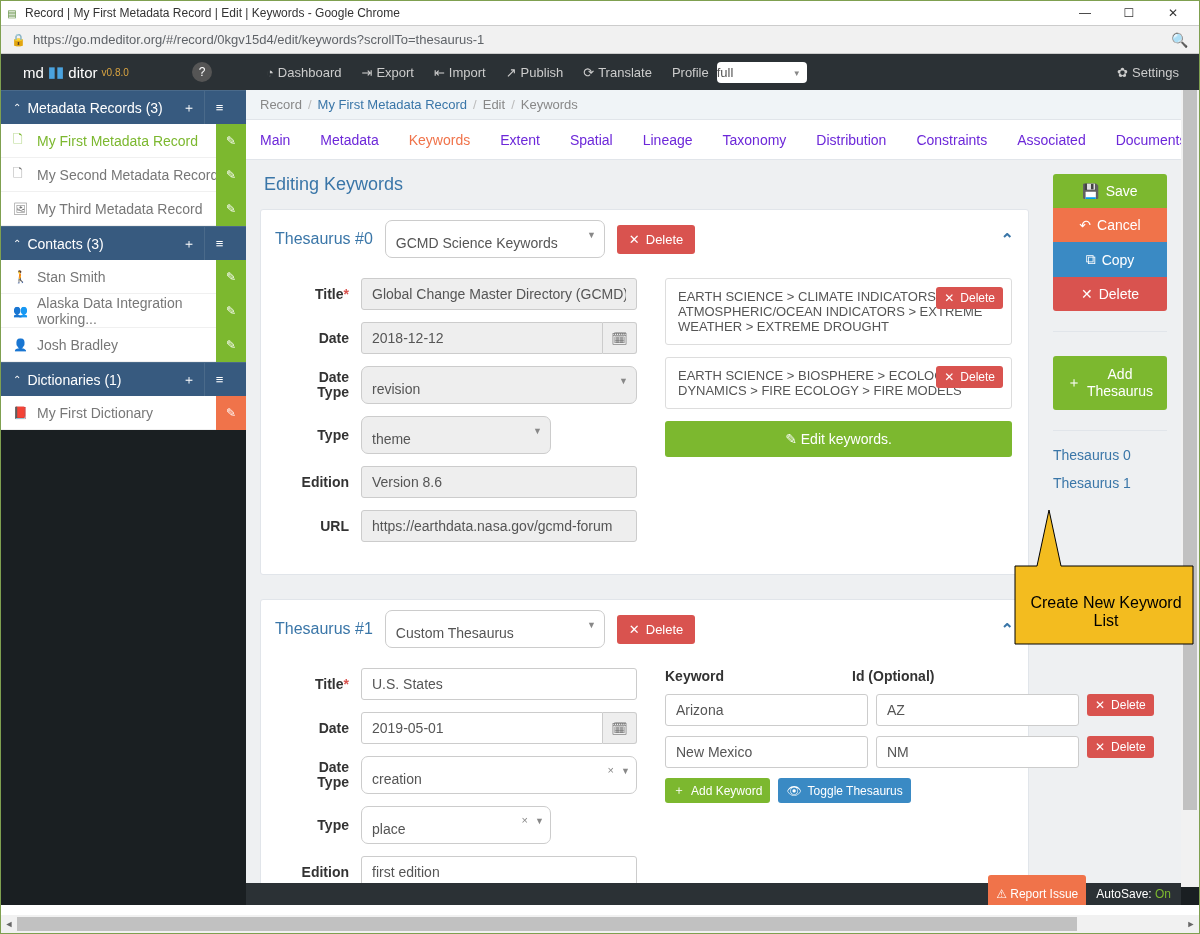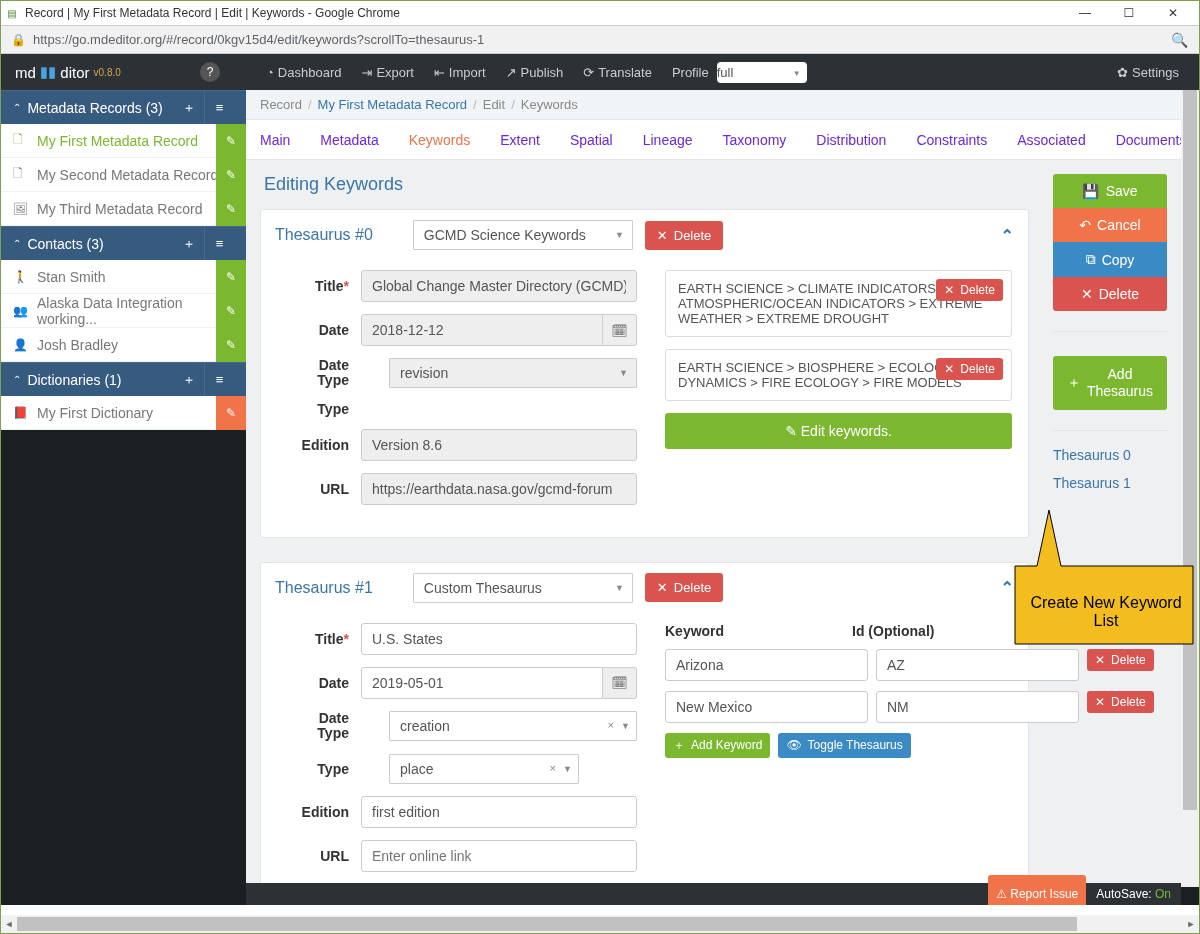--- a/index.html
+++ b/index.html
@@ -12,21 +12,21 @@
 .win-titlebar .title { flex: 1; font-size: 12px; color: #333; }
 .win-btn { width: 44px; height: 25px; display: flex; align-items: center; justify-content: center; font-size: 12px; color: #333; cursor: pointer; }
 .win-addrbar { height: 28px; background: #f1f1f1; display: flex; align-items: center; padding: 0 10px; border-bottom: 1px solid #ccc; }
 .win-addrbar .lock { width: 14px; margin-right: 8px; font-size:12px; color:#5f6368;}
 .win-addrbar .url { flex: 1; font-size: 13px; color: #5f6368; }
 .win-addrbar .mag { font-size: 14px; color: #5f6368; }
 
 
 .app { position: relative; height: 851px; background: #1a1f22; overflow: hidden; }
 .topbar { position: absolute; left: 0; right: 0; top: 0; height: 36px; background: #2b3135; display: flex; align-items: center; }
-.topbar .brand { width: 245px; padding: 0 14px; display: flex; align-items: center; color: #fff; font-size: 15px; }
+.topbar .brand { width: 245px; padding: 0 22px; display: flex; align-items: center; color: #fff; font-size: 15px; }
 .topbar .brand .logo-ico { margin: 0 4px; color:#4aa3df;}
 .topbar .brand .ver { font-size: 10px; color: #d9a441; margin-left: 4px; vertical-align: super;}
 .topbar .brand-help { margin-left:auto; margin-right:12px; width:20px;height:20px;border-radius:10px;background:#555;color:#fff;display:flex;align-items:center;justify-content:center;font-size:12px;cursor:pointer;}
 .topbar .menu { flex: 1; display: flex; align-items: center; color: #ccc; font-size: 13px; padding: 0 10px; }
 .topbar .menu .item { padding: 0 10px; cursor: pointer; display:flex; align-items:center; gap:4px;}
 .topbar .menu .spacer { margin-left: 10px; color:#ccc;}
 .topbar .menu .profile-sel { margin-left: 8px; background: #fff; color:#555; border-radius: 4px; padding: 3px 24px 3px 0; font-size: 13px; position:relative; min-width:90px;}
 .topbar .menu .profile-sel::after { content:"▼"; font-size:8px; position:absolute; right:6px; top:7px;color:#888;}
 .topbar .menu .settings { margin-left: auto; cursor:pointer; display:flex; align-items:center; gap:4px;}
 
@@ -53,21 +53,21 @@
 .tabs a.active { color: #f0734a; font-weight:500;}
 .content { position:absolute; left:0; right:0; top:70px; bottom:0; padding: 14px; overflow:hidden;}
 .content-inner { display:flex; gap:24px; height:100%;}
 .left-col { flex:1; min-width:0;}
 .right-col { width: 114px; flex-shrink:0;}
 .page-title { color: #3a76a8; font-size: 18px; font-weight:400; margin-bottom: 14px; margin-left:4px;}
 
 .panel { background: #fff; border: 1px solid #e1e5ea; border-radius: 3px; margin-bottom: 24px; }
 .panel-hd { display: flex; align-items: center; padding: 10px 14px; gap: 12px;}
 .panel-title { color: #3a76a8; font-size: 16px; font-weight:500;}
-.sel { background: #fff; border: 1px solid #ccc; border-radius: 1px; padding: 6px 24px 6px 10px; font-size: 14px; color:#555; position:relative; min-width:220px;margin-left:28px;}
+.sel { background: #fff; border: 1px solid #ccc; border-radius: 7px; padding: 14px 24px 6px 10px; font-size: 14px; color:#555; position:relative; min-width:220px;}
 .sel::after{ content:"▼"; font-size:9px; position:absolute; right:8px; top:9px; color:#888;}
 .sel.sm::after{ content:"";}
 .sel .clr{ position:absolute; right:22px; top:7px; color:#888; font-size:11px;}
 .sel .dd{ position:absolute; right:6px; top:9px; color:#888; font-size:9px;}
 .btn { border: none; border-radius: 3px; padding: 7px 12px; font-size: 13px; cursor: pointer; display:inline-flex; align-items:center; gap:6px;}
 .btn-red { background: #d9534f; color:#fff;}
 .btn-red-sm { background: #d9534f; color:#fff; font-size:12px; padding: 4px 8px;}
 .btn-green-sm { background: #7cb82f; color:#fff; font-size:12px; padding:4px 8px;}
 .btn-blue-sm { background: #3a8ac4; color:#fff; font-size:12px; padding:4px 8px;}
 .chev { margin-left:auto; color:#3a76a8; font-size:16px; cursor:pointer; font-weight:bold;}
@@ -295,20 +295,21 @@
                         <input class="in" disabled="" value="2018-12-12" style="">
                         <div class="cal-btn">🗓</div>
                       </div>
                     </div>
                   <div class="form-row">
                       <label class="two-line">Date<br>Type</label>
                     <div class="sel" style="flex:1;background:#eee"><span>revision</span></div>
                     </div>
                   <div class="form-row">
                       <label>Type</label>
+                    <div class="sel" style="flex:0 0 190px;background:#eee;min-width:0"><span>theme</span></div>
                     </div>
                   <div class="form-row">
                       <label>Edition</label>
                     <input class="in" disabled="" value="Version 8.6" style="">
                     </div>
                   <div class="form-row">
                       <label>URL</label>
                     <input class="in" disabled="" value="https://earthdata.nasa.gov/gcmd-forum" style="">
                     </div>
                 </div>

